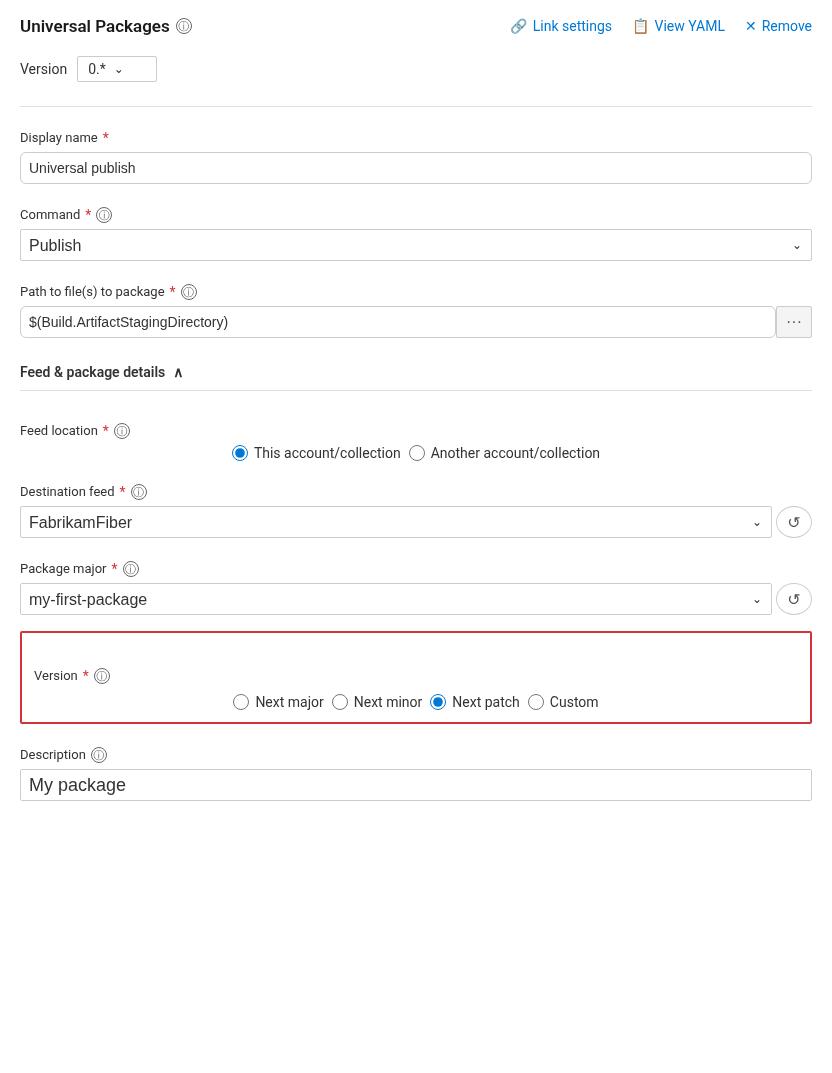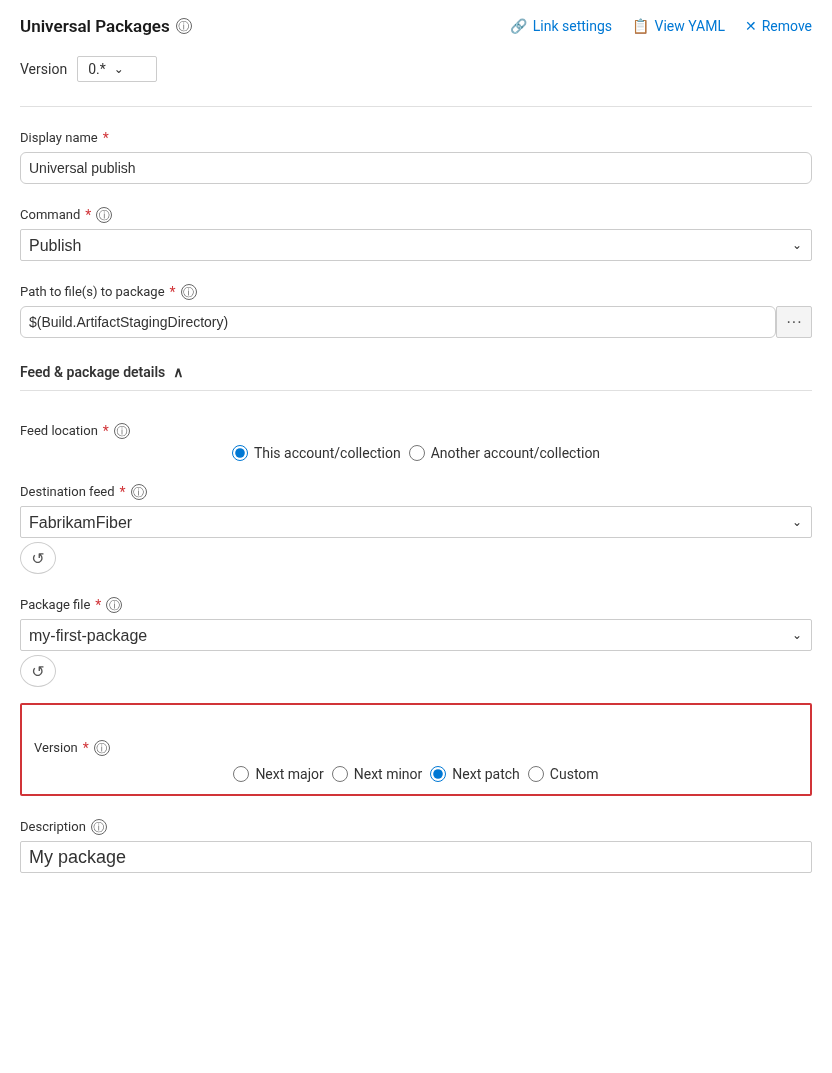--- a/index.html
+++ b/index.html
@@ -221,21 +221,20 @@
 
     .radio-label {
       font-size: 14px;
       color: #333;
     }
 
     .destination-row {
       display: flex;
       gap: 4px;
       align-items: stretch;
-      flex-direction: column;
     }
 
     .refresh-btn {
       width: 36px;
       height: 32px;
       border: 1px solid #ccc;
       background: #fff;
       cursor: pointer;
       display: flex;
       align-items: center;
@@ -384,21 +383,21 @@
       <span class="select-chevron">⌄</span>
     </div>
     <button class="refresh-btn">
       <span>↺</span>
     </button>
   </div>
 </div>
 
 <div class="field-group">
   <div class="field-label">
-    <span>Package file</span>
+    <span>Package major</span>
     <span class="required">*</span>
     <span class="info-icon">ⓘ</span>
   </div>
   <div class="destination-row">
     <div class="select-wrapper" style="flex:1;">
       <select class="select-input">
         <option>my-first-package</option>
       </select>
       <span class="select-chevron">⌄</span>
     </div>

